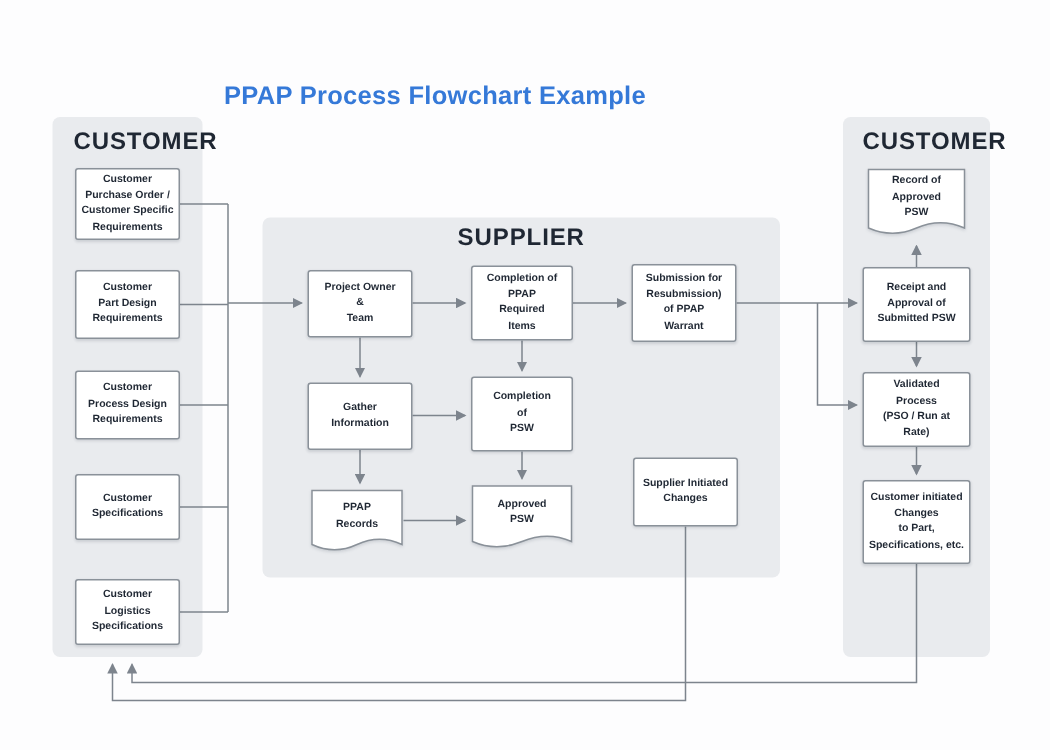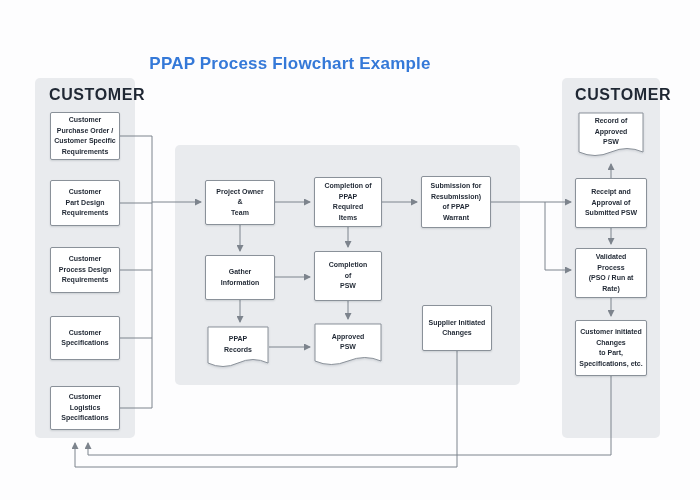--- a/index.html
+++ b/index.html
@@ -31,20 +31,21 @@
 
 <div class="canvas">
 
   <h1 class="title">PPAP Process Flowchart Example</h1>
 
   <div class="panel" style="left:35px;top:78px;width:100px;height:360px"></div>
   <div class="panel" style="left:175px;top:145px;width:345px;height:240px"></div>
   <div class="panel" style="left:562px;top:78px;width:98px;height:360px"></div>
 
   <div class="panel-header" style="left:49px;top:86px">CUSTOMER</div>
+  <div class="panel-header" style="left:175px;top:150px;width:345px;text-align:center">SUPPLIER</div>
   <div class="panel-header" style="left:575px;top:86px">CUSTOMER</div>
 
   <svg class="wires" width="700" height="500">
     <defs>
       <marker id="arr" viewBox="0 0 7 7" refX="6" refY="3.5" markerWidth="7" markerHeight="7" orient="auto">
         <path d="M0,0 L7,3.5 L0,7 Z"></path>
       </marker>
     </defs>
 
     <line x1="120" y1="136" x2="152" y2="136"></line>

